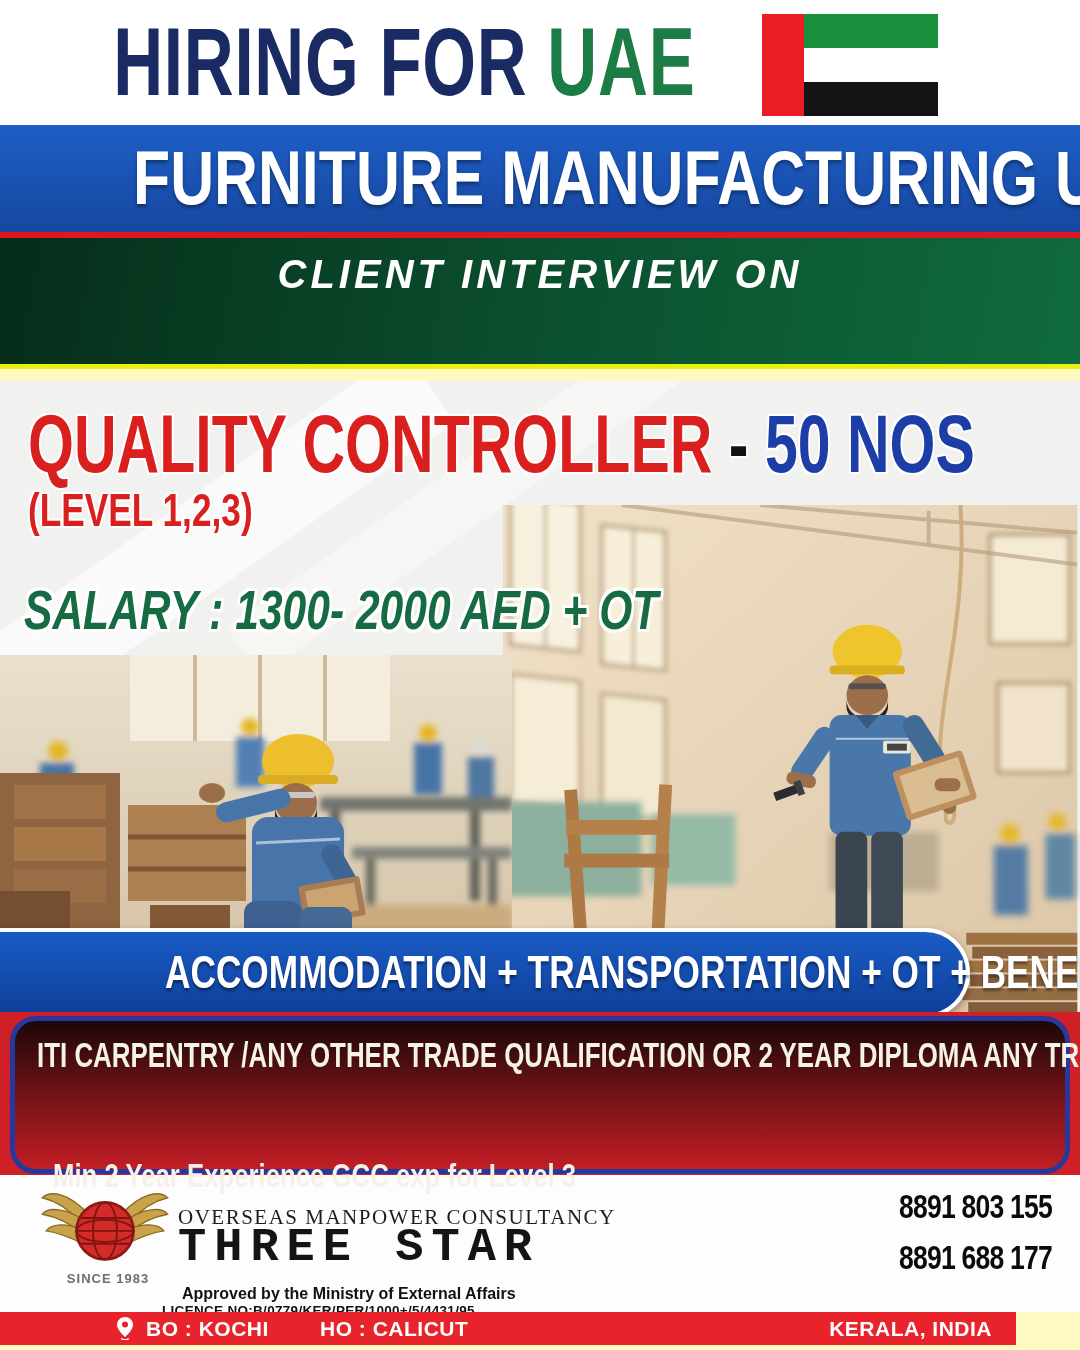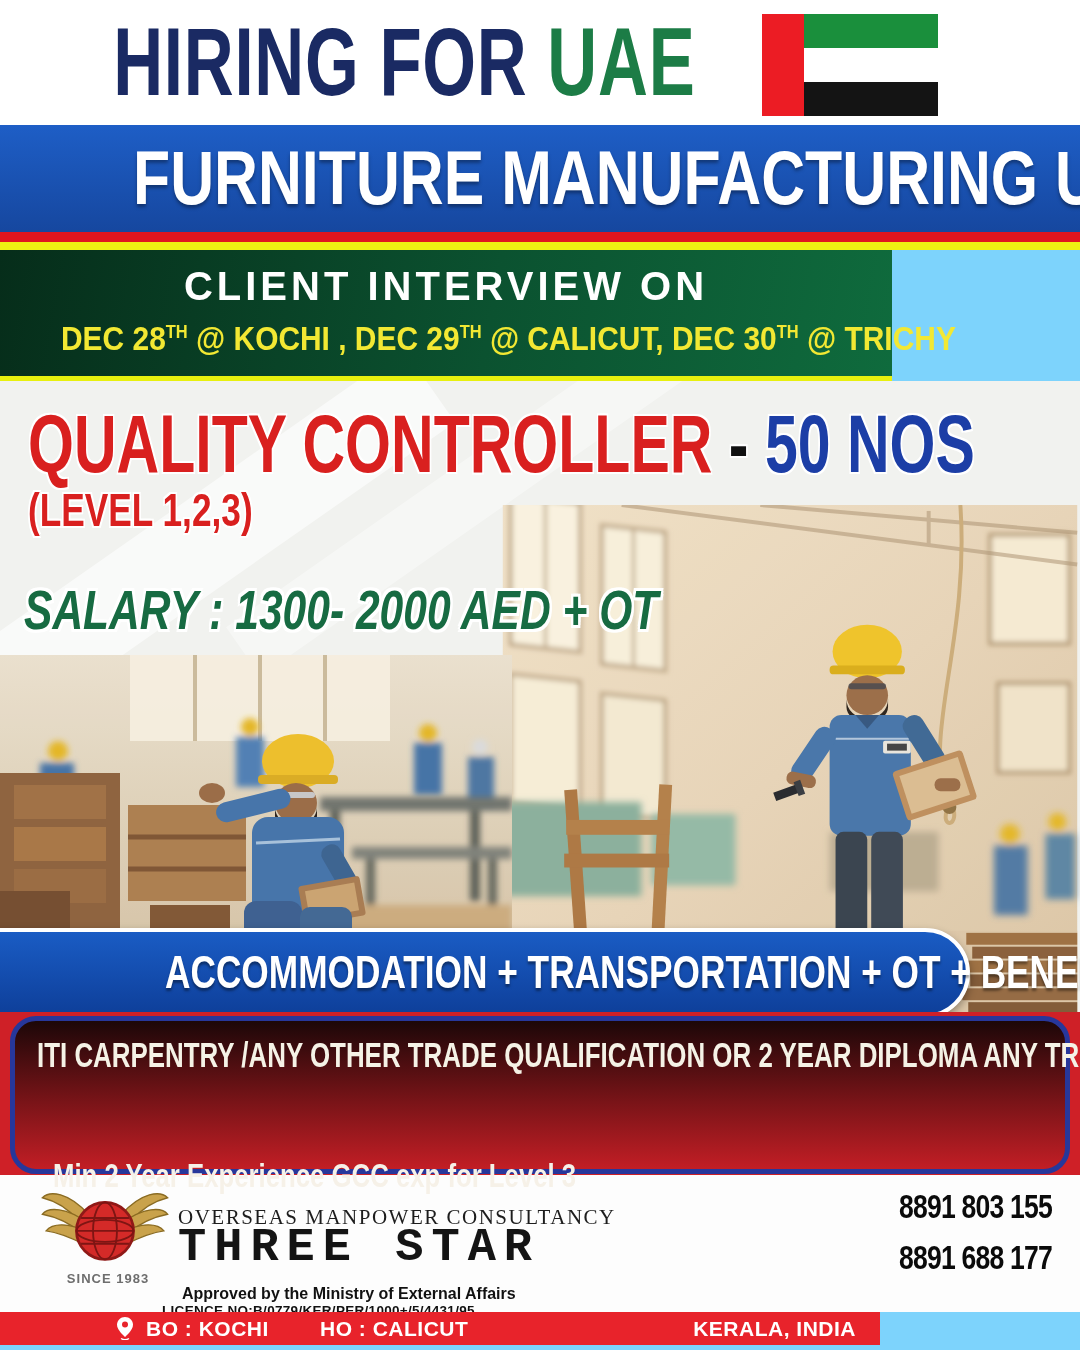--- a/index.html
+++ b/index.html
@@ -1,18 +1,18 @@
 <!DOCTYPE html>
 <html><head>
 <meta charset="utf-8">
 <style>
   html,body{margin:0;padding:0;background:#ffffff;}
   .poster{
     position:relative;width:1080px;height:1350px;overflow:hidden;
-    background:#7dd3fc;font-family:"Liberation Sans",sans-serif;
+    background:#fef9c3;font-family:"Liberation Sans",sans-serif;
   }
   
   .hdr{position:absolute;top:0;left:0;width:1080px;height:125px;background:#ffffff;}
   .hdr-title{position:absolute;top:12px;left:0;width:770px;text-align:center;white-space:nowrap;}
   .hdr-title .stretch{display:inline-block;transform:scaleX(.72);transform-origin:center;
     font-weight:bold;font-size:96px;line-height:100px;letter-spacing:1px;}
   .t-navy{color:#1a2a63;}
   .t-green{color:#1c7c46;}
   .flag{position:absolute;left:762px;top:14px;width:176px;height:102px;display:flex;}
   .flag .hoist{width:42px;height:100%;background:#ec1c24;}
@@ -22,23 +22,23 @@
   .flag .b-black{flex:1;background:#141414;}
   
   .unit-band{position:absolute;top:125px;left:0;width:1080px;height:107px;
     background:linear-gradient(180deg,#1e5ec6,#16479f);text-align:center;}
   .unit-band .stretch{display:inline-block;transform:scaleX(.8);transform-origin:center;
     color:#ffffff;font-weight:bold;font-size:76px;line-height:106px;white-space:nowrap;
     text-shadow:0 3px 4px rgba(0,0,0,.35);}
   .stripe-red{position:absolute;top:232px;left:0;width:1080px;height:10px;background:#e0151f;}
   .stripe-yellow{position:absolute;top:242px;left:0;width:1080px;height:8px;background:#eef012;}
   
-  .iv-band{position:absolute;top:250px;left:0;width:892px;height:126px;
+  .iv-band{position:absolute;top:238px;left:0;width:1080px;height:126px;
     background:linear-gradient(100deg,#062d1a,#0b5230 55%,#0f6b3d);
-    border-bottom:5px solid #e8f00e;}
+    border-bottom:5px solid #e8f00e;font-style:italic;}
   .iv-heading{margin:14px 0 0 0;text-align:center;color:#ffffff;font-weight:bold;
     font-size:40px;letter-spacing:4px;}
   .iv-dates{margin:10px 0 0 0;text-align:center;color:#f2e833;font-weight:bold;font-size:34px;
     white-space:nowrap;}
   .iv-dates .stretch{display:inline-block;transform:scaleX(.88);transform-origin:center;}
   .iv-dates sup{font-size:.55em;vertical-align:super;}
   
   .body-bg{position:absolute;top:381px;left:0;width:1080px;height:794px;background:#f1f2ef;overflow:hidden;}
   .ribbon{position:absolute;background:rgba(255,255,255,.6);transform:rotate(-35deg);}
   .ribbon.r1{left:-80px;top:120px;width:560px;height:90px;}
@@ -99,21 +99,21 @@
   .agency-sub .redline{display:inline-block;width:110px;height:4px;background:#d42a28;vertical-align:7px;margin-left:6px;}
   .agency-sub .redsq{display:inline-block;width:16px;height:16px;background:#d42a28;vertical-align:1px;margin-left:4px;}
   .agency-approved{position:absolute;left:182px;top:110px;color:#111111;font-weight:bold;font-size:16px;}
   .agency-licence{position:absolute;left:162px;top:128px;color:#111111;font-weight:bold;font-size:13.5px;letter-spacing:.3px;}
   .phones{position:absolute;right:28px;top:6px;text-align:right;}
   .phone{color:#0b0b0b;font-weight:bold;font-size:34px;line-height:51px;white-space:nowrap;}
   .phone .stretch{display:inline-block;transform:scaleX(.78);transform-origin:right;letter-spacing:-1px;}
   .email{position:absolute;right:36px;top:108px;color:#0b0b0b;
     font-family:"DejaVu Serif",serif;font-weight:bold;font-size:24px;}
   
-  .bottom-bar{position:absolute;left:0;top:1312px;width:880px;height:33px;background:#e8232b;}
+  .bottom-bar{position:absolute;left:0;top:1312px;width:1016px;height:33px;background:#e8232b;}
   .pin{position:absolute;left:117px;top:5px;}
   .bo{position:absolute;left:146px;top:0;color:#ffffff;font-weight:bold;font-size:21px;line-height:33px;letter-spacing:.5px;}
   .ho{position:absolute;left:320px;top:0;color:#ffffff;font-weight:bold;font-size:21px;line-height:33px;letter-spacing:.5px;}
   .loc{position:absolute;right:24px;top:0;color:#ffffff;font-weight:bold;font-size:21px;line-height:33px;letter-spacing:.5px;}
 </style>
 </head>
 <body>
 
 <div class="poster">
 
@@ -135,25 +135,20 @@
   </div>
 
   <div class="unit-band">
     <span class="stretch">FURNITURE MANUFACTURING UNIT</span>
   </div>
   <div class="stripe-red"></div>
   <div class="stripe-yellow"></div>
 
   <div class="iv-band">
     <p class="iv-heading">CLIENT INTERVIEW ON</p>
-    <p class="iv-dates">
-      <span class="stretch">
-        <span>DEC 28</span><sup>TH</sup><span> @ KOCHI , DEC 29</span><sup>TH</sup><span> @ CALICUT,  DEC 30</span><sup>TH</sup><span> @ TRICHY</span>
-      </span>
-    </p>
   </div>
 
   <div class="body-bg">
     <div class="ribbon r1"></div>
     <div class="ribbon r2"></div>
   </div>
 
   <svg class="photo-right" viewBox="0 0 580 520" xmlns="http://www.w3.org/2000/svg">
     <defs>
       <linearGradient id="rbg" x1="0" y1="0" x2="1" y2="1">

